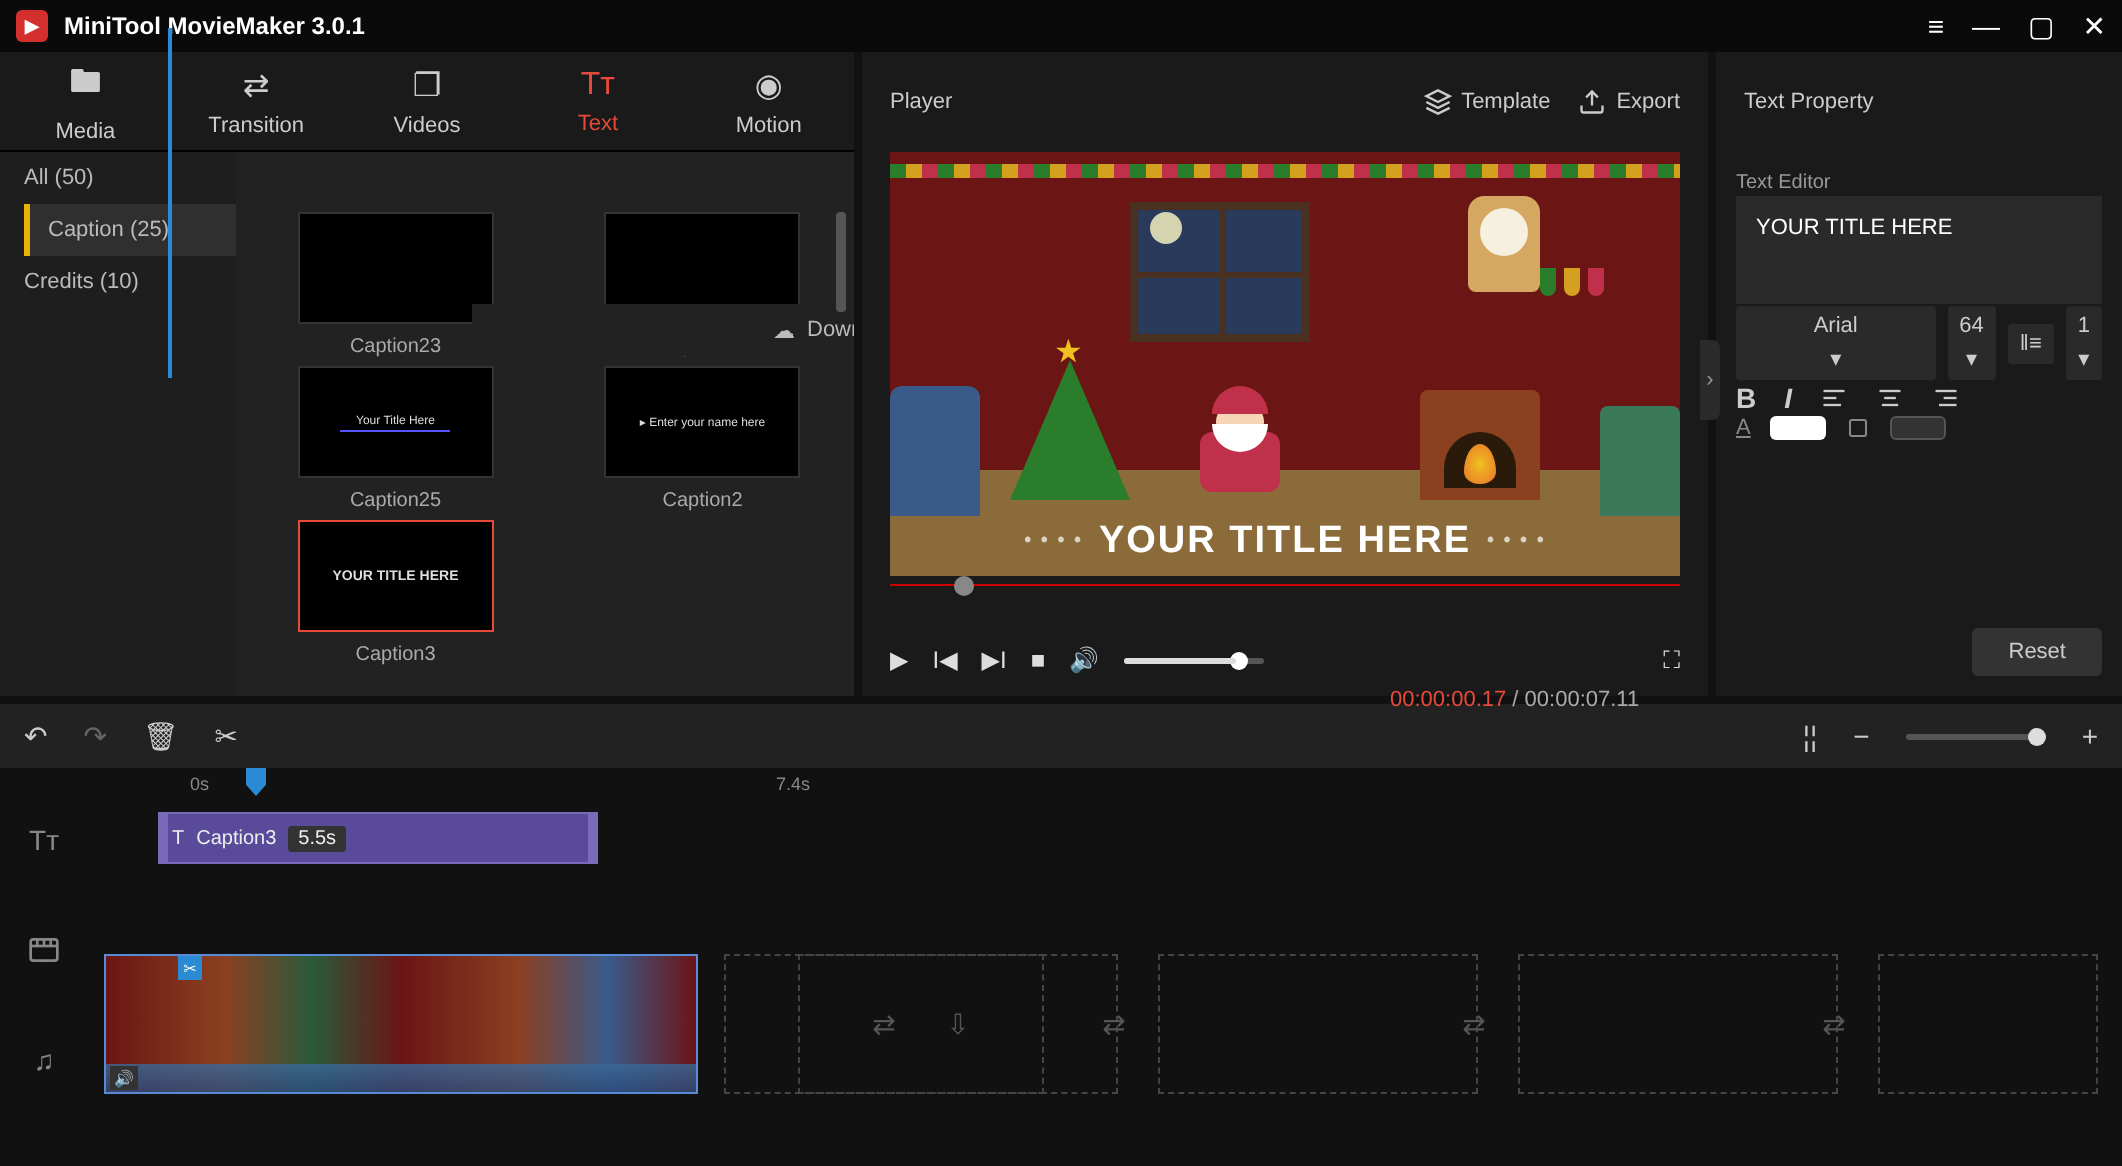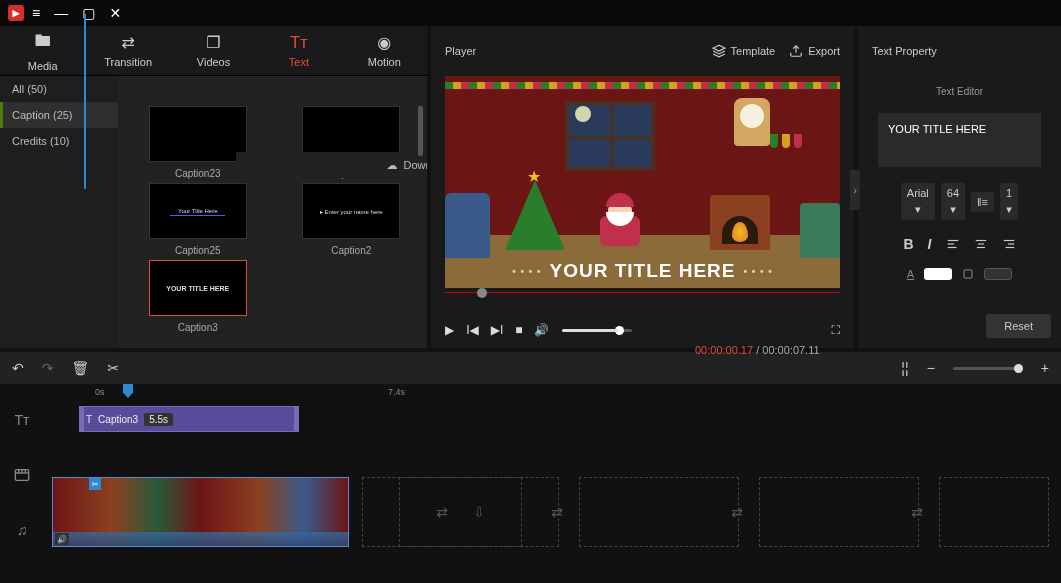--- a/index.html
+++ b/index.html
@@ -12,21 +12,21 @@
 .main-row { display: flex; height: 322px; }
 .left-panel { width: 427px; display: flex; flex-direction: column; }
 .toolbar { height: 50px; background: #1a1a1a; display: flex; border-bottom: 1px solid #000; }
 .tool-btn { flex: 1; display: flex; flex-direction: column; align-items: center; justify-content: center; gap: 4px; cursor: pointer; color: #ccc; }
 .tool-btn.active { color: #e84a3a; }
 .tool-icon { font-size: 16px; }
 .lib-area { display: flex; flex: 1; background: #222; }
 .categories { width: 118px; background: #1e1e1e; }
 .dl-bar { height: 26px; background: #222; padding: 0 10px 0 0; display: flex; align-items: center; justify-content: flex-end; color: #bbb; cursor: pointer; gap: 6px; position: absolute; top: 76px; left: 118px; width: 309px; }
 .cat-item { height: 26px; padding: 0 12px; display: flex; align-items: center; cursor: pointer; }
-.cat-item.active { background: #2f2f2f; border-left: 3px solid #4d7c0f; padding-left: 9px; }
+.cat-item.active { background: #2f2f2f; border-left: 3px solid #eab308; padding-left: 9px; margin-left: 12px; }
 .thumbs-wrap { flex: 1; padding: 30px 6px 6px 10px; overflow: hidden; position: relative; }
 .thumbs { display: grid; grid-template-columns: 1fr 1fr; gap: 4px 14px; }
 .thumb-item { display: flex; flex-direction: column; align-items: center; gap: 6px; }
 .thumb { width: 98px; height: 56px; background: #000; border: 1px solid #333; display: flex; align-items: center; justify-content: center; color: #ddd; font-size: 6px; text-align: center; cursor: pointer; }
 .thumb.selected { border: 1px solid #e84a3a; }
 .thumb-label { font-size: 10px; color: #aaa; }
 .scrollbar-v { width: 5px; background: #555; height: 50px; position: absolute; right: 4px; top: 30px; border-radius: 2px; }
 .player-panel { width: 423px; background: #1a1a1a; margin-left: 4px; display: flex; flex-direction: column; }
 .panel-header { height: 50px; display: flex; align-items: center; padding: 0 14px; color: #ccc; }
 .panel-title { flex: 1; font-size: 11px; }
@@ -63,21 +63,21 @@
 .progress-bar { height: 20px; margin: 4px 14px 0; position: relative; border-top: 1px solid #cc0000; }
 .progress-dot { position: absolute; left: 8%; top: -5px; width: 10px; height: 10px; background: #888; border-radius: 50%; }
 .player-controls { height: 36px; display: flex; align-items: center; padding: 0 14px; gap: 12px; }
 .pc-btn { color: #ddd; cursor: pointer; font-size: 12px; }
 .vol-slider { width: 70px; height: 3px; background: #555; position: relative; border-radius: 2px; }
 .vol-slider::after { content: ''; position: absolute; left: 0; width: 80%; height: 100%; background: #ddd; border-radius: 2px; }
 .vol-thumb { position: absolute; left: 76%; top: -3px; width: 9px; height: 9px; background: #fff; border-radius: 50%; }
 .time-disp { flex: 1; text-align: right; font-size: 11px; color: #aaa; margin-top: 40px; }
 .time-cur { color: #e84a3a; }
 .prop-panel { width: 203px; background: #1a1a1a; margin-left: 4px; display: flex; flex-direction: column; }
-.prop-body { padding: 10px; display: flex; flex-direction: column; gap: 16px; align-items: center; }
+.prop-body { padding: 10px; display: flex; flex-direction: column; gap: 1px; }
 .prop-label { font-size: 10px; color: #999; }
 .text-input { background: #2a2a2a; border: none; color: #fff; padding: 10px; font-size: 11px; height: 54px; resize: none; }
 .prop-row { display: flex; gap: 6px; align-items: center; }
 .select-box { background: #2a2a2a; padding: 4px 6px; display: flex; align-items: center; gap: 4px; font-size: 11px; color: #ccc; cursor: pointer; border-radius: 2px; flex-direction: column; }
 .fmt-row { display: flex; gap: 14px; align-items: center; }
 .fmt-btn { color: #ccc; cursor: pointer; font-size: 14px; font-weight: bold; }
 .color-row { display: flex; gap: 10px; align-items: center; }
 .color-chip { width: 28px; height: 12px; border-radius: 3px; cursor: pointer; }
 .reset-btn { background: #333; color: #ccc; padding: 6px 18px; border-radius: 3px; cursor: pointer; align-self: flex-end; margin: auto 10px 10px 0; font-size: 11px; }
 .expand-handle { position: absolute; top: 170px; left: 850px; width: 10px; height: 40px; background: #2a2a2a; display: flex; align-items: center; justify-content: center; color: #999; border-radius: 0 4px 4px 0; cursor: pointer; z-index: 10; }
@@ -103,20 +103,21 @@
 .video-mute { position: absolute; bottom: 1px; left: 2px; width: 14px; height: 12px; background: #333; color: #ccc; font-size: 8px; display: flex; align-items: center; justify-content: center; }
 .video-split { position: absolute; top: 0; left: 36px; width: 12px; height: 12px; background: #2a8ad4; color: #fff; font-size: 8px; display: flex; align-items: center; justify-content: center; }
 .drop-slot { position: absolute; top: 2px; height: 70px; width: 160px; border: 1px dashed #444; display: flex; align-items: center; justify-content: center; color: #555; font-size: 14px; cursor: pointer; }
 svg { display: block; }
 </style>
 </head>
 <body>
 
 <div class="titlebar">
   <div class="logo-icon">▶</div>
+  <div class="title-text">MiniTool MovieMaker 3.0.1</div>
   <div class="win-controls">
     <span class="win-btn">≡</span>
     <span class="win-btn">—</span>
     <span class="win-btn">▢</span>
     <span class="win-btn">✕</span>
   </div>
 </div>
 
 <div class="main-row">
 

